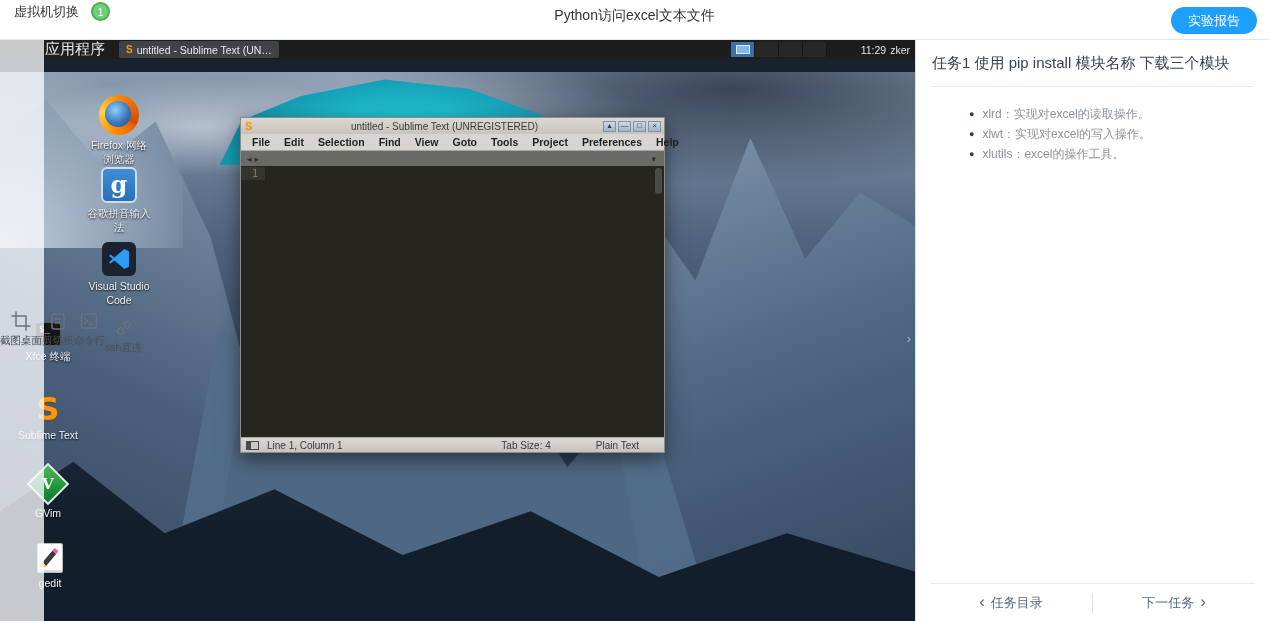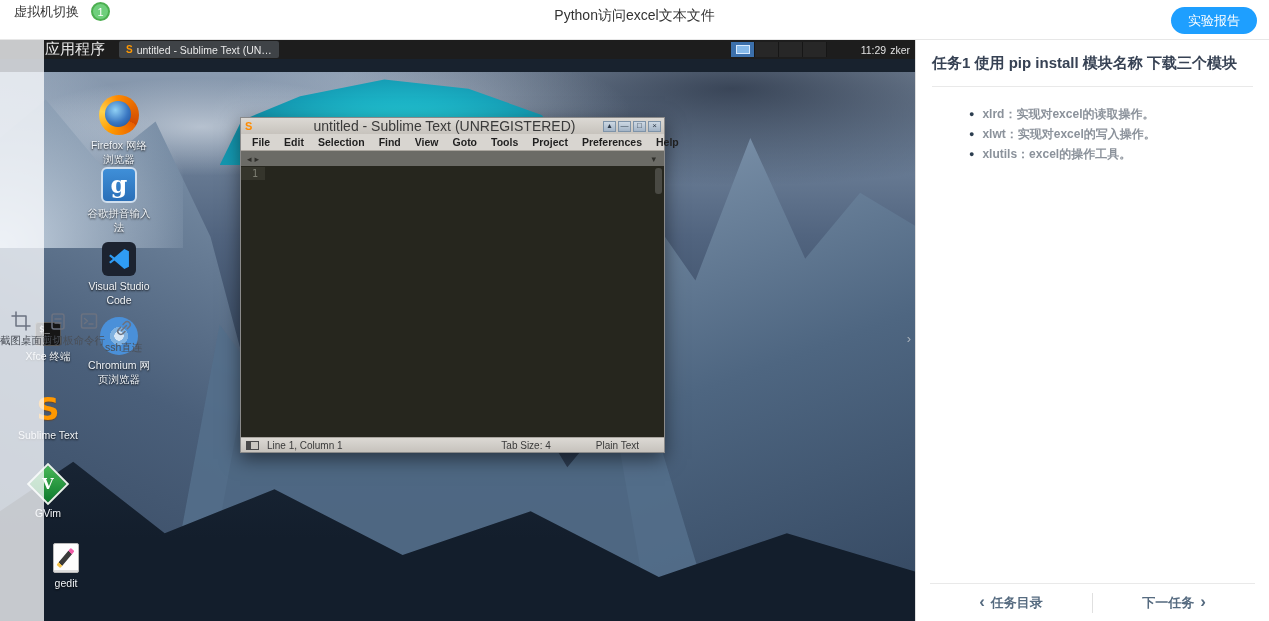--- a/index.html
+++ b/index.html
@@ -108,21 +108,21 @@
   .tool-label { margin-top:3px; font-size:10.5px; color:#4a4f57; white-space:nowrap; }
   .tool-item.gap { margin-top:14px; }
 
   
   .sublime { position:absolute; left:240px; top:77px; width:425px; height:336px; z-index:2;
     border:1px solid #8a8a8a; box-shadow:0 6px 18px rgba(0,0,0,.5); display:flex; flex-direction:column;
     background:#d8d5d0; }
   .st-titlebar { height:16px; background:linear-gradient(#dcd9d4,#c7c3bd); display:flex; align-items:center;
     position:relative; }
   .st-app-icon { margin-left:4px; font-size:11px; font-weight:800; color:#ff8c00; line-height:1; }
-  .st-title { position:absolute; left:0; right:16px; text-align:center; font-size:14px; color:#3a3a3a; }
+  .st-title { position:absolute; left:0; right:16px; text-align:center; font-size:10px; color:#3a3a3a; }
   .st-buttons { margin-left:auto; margin-right:3px; display:flex; gap:2px; z-index:1; }
   .st-btn { width:13px; height:11px; background:linear-gradient(#cdd8e3,#a3b4c6); border:1px solid #7e93a8;
     font-size:8px; color:#2d3a49; display:flex; align-items:center; justify-content:center; line-height:1;
     cursor:pointer; }
   .st-menubar { height:17px; background:#d8d5d0; border-bottom:1px solid #aaa69f; display:flex;
     align-items:center; padding-left:4px; }
   .st-menu { font-size:10.5px; color:#1f1f1f; padding:0 7px; cursor:pointer;font-weight:bold; }
   .st-tabstrip { height:15px; background:#6b6b66; display:flex; align-items:center; position:relative; }
   .st-tab-arrows { margin-left:6px; font-size:9px; color:#2f2f2b; letter-spacing:3px; cursor:pointer; }
   .st-tab-overflow { position:absolute; right:8px; font-size:9px; color:#2f2f2b; cursor:pointer; }
@@ -137,21 +137,21 @@
   .st-status-icon { margin:0 8px 0 5px; width:13px; height:9px; border:1px solid #4a4a4a; background:#cac7c1;
     box-shadow:inset 4px 0 0 #4a4a4a; }
   .st-status-right { margin-left:auto; display:flex; gap:45px; margin-right:25px; }
 
   
   .panel-toggle { position:absolute; right:0; top:287px; width:12px; height:22px; z-index:4;
     color:#aab2bb; font-size:13px; display:flex; align-items:center; justify-content:center; cursor:pointer; }
 
   
   .task-panel { width:354px; height:581px; background:#fff; border-left:1px solid #dedede;
-    display:flex; flex-direction:column;font-weight:bold; }
+    display:flex; flex-direction:column; }
   .tp-body { padding:14px 16px 0 16px; flex:1; overflow:hidden; }
   .tp-title { font-size:15px; color:#374254; padding-bottom:13px; border-bottom:1px solid #e9e9e9; }
   .tp-bullets { list-style:none; margin-top:20px; padding-left:37px; }
   .tp-bullets li { font-size:12px; color:#8b929b; line-height:15px; margin-bottom:4px; }
   .tp-bullets li::before { content:"●"; color:#2c3e50; font-size:9px; margin-right:8px;
     position:relative; top:-1px; }
   .tp-footer { margin:0 14px; border-top:1px solid #e9e9e9; height:38px; display:flex; align-items:center; }
   .tp-nav { flex:1; display:flex; align-items:center; justify-content:center; gap:6px;
     font-size:13px; color:#566b80; cursor:pointer; }
   .tp-nav .chev { font-size:17px; line-height:1; position:relative; top:-1px; }
@@ -212,40 +212,36 @@
         <div class="dicon-label">谷歌拼音输入法</div>
       </div>
       <div class="dicon" style="left:87px; top:170px;">
         <div class="icon-box icon-vscode">
           <svg width="26" height="26" viewBox="0 0 34 34">
               <polygon fill="#2f9cf4" points="24,4 11,15 6,11 4,13 9,17 4,21 6,23 11,19 24,30 30,27 30,7"></polygon>
             </svg>
         </div>
         <div class="dicon-label">Visual Studio Code</div>
       </div>
-      <div class="dicon" style="left:87px; top:245px;">
-        <div class="icon-box icon-chromium"></div>
-        <div class="dicon-label">Chromium 网页浏览器</div>
-      </div>
 
       <div class="dicon" style="left:22px; top:250px; width:52px;">
         <div class="icon-box icon-xterm">$_</div>
         <div class="dicon-label">Xfce 终端</div>
       </div>
       <div class="dicon" style="left:10px; top:321px; width:76px;">
         <div class="icon-box icon-sublime">S</div>
         <div class="dicon-label">Sublime Text</div>
       </div>
       <div class="dicon" style="left:22px; top:397px; width:52px;">
         <div class="icon-box icon-gvim">
             <span>V</span>
           </div>
         <div class="dicon-label" style="margin-top:8px;">GVim</div>
       </div>
-      <div class="dicon" style="left:40px; top:471px; width:52px;">
+      <div class="dicon" style="left:24px; top:471px; width:52px;">
         <div class="icon-box icon-gedit"></div>
         <div class="dicon-label">gedit</div>
       </div>
     </div>
 
     <div class="sublime">
       <div class="st-titlebar">
         <span class="st-app-icon">S</span>
         <span class="st-title">untitled - Sublime Text (UNREGISTERED)</span>
         <span class="st-buttons">

